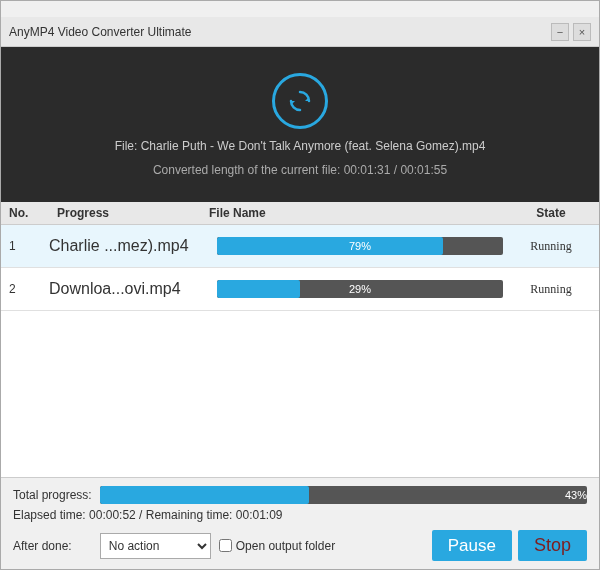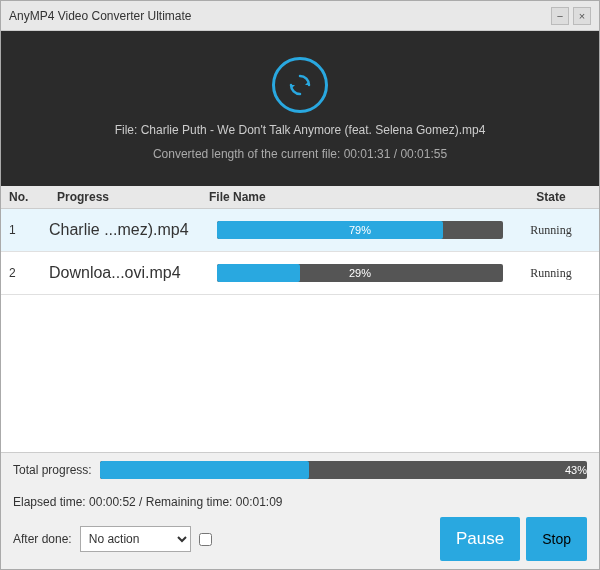--- a/index.html
+++ b/index.html
@@ -25,20 +25,21 @@
     }
     .title-bar {
       background: #e8e8e8;
       height: 30px;
       display: flex;
       align-items: center;
       justify-content: space-between;
       padding: 0 8px;
       border-bottom: 1px solid #ccc;
       flex-shrink: 0;
+      margin-top: 16px;
     }
     .title-text {
       font-size: 12px;
       color: #333;
     }
     .title-buttons {
       display: flex;
       gap: 4px;
     }
     .title-btn {
@@ -158,21 +159,21 @@
     .bottom-area {
       background: #f0f0f0;
       border-top: 1px solid #ccc;
       padding: 8px 12px;
       flex-shrink: 0;
     }
     .total-progress-row {
       display: flex;
       align-items: center;
       gap: 8px;
-      margin-bottom: 16px;
+      margin-bottom: 4px;
     }
     .total-label {
       font-size: 12px;
       color: #333;
       white-space: nowrap;
     }
     .total-bar-bg {
       flex: 1;
       background: #555;
       height: 18px;
@@ -210,20 +211,21 @@
       font-size: 12px;
       color: #333;
       white-space: nowrap;
     }
     .action-select-wrap {
       display: flex;
       align-items: center;
       border: 1px solid #aaa;
       background: #fff;
       height: 26px;
+      margin-left: 20px;
     }
     .action-select {
       border: none;
       background: transparent;
       font-size: 12px;
       color: #333;
       padding: 0 4px;
       outline: none;
       height: 100%;
     }
@@ -250,24 +252,24 @@
       background: #29a8e0;
       color: #fff;
       border: none;
       padding: 5px 16px;
       font-size: 17px;
       cursor: pointer;
       border-radius: 2px;
     }
     .btn-stop {
       background: #29a8e0;
-      color: #000000;
+      color: #7f1d1d;
       border: none;
-      padding: 14px 16px;
-      font-size: 14px;
+      padding: 5px 16px;
+      font-size: 18px;
       cursor: pointer;
       border-radius: 2px;
     }
   </style>
 </head>
 <body>
 
 <div class="window">
 
   <div class="title-bar">
@@ -341,20 +343,21 @@
       <div class="action-select-wrap">
         <select class="action-select">
           <option>No action</option>
           <option>Exit application</option>
           <option>Hibernate</option>
           <option>Shutdown</option>
         </select>
       </div>
       <div class="open-output-wrap">
         <input type="checkbox" class="open-output-checkbox" style="">
+        <span class="open-output-label">Open output folder</span>
       </div>
       <div class="action-buttons">
         <button class="btn-pause">Pause</button>
         <button class="btn-stop">Stop</button>
       </div>
     </div>
   </div>
 </div>
 
 </body></html>

